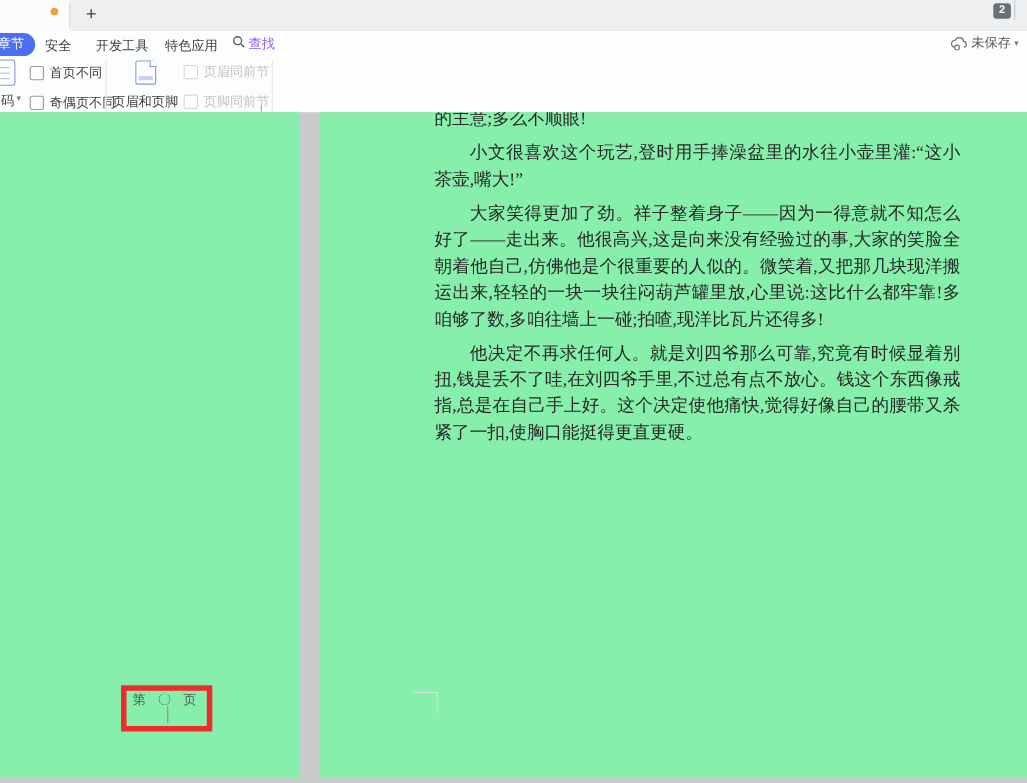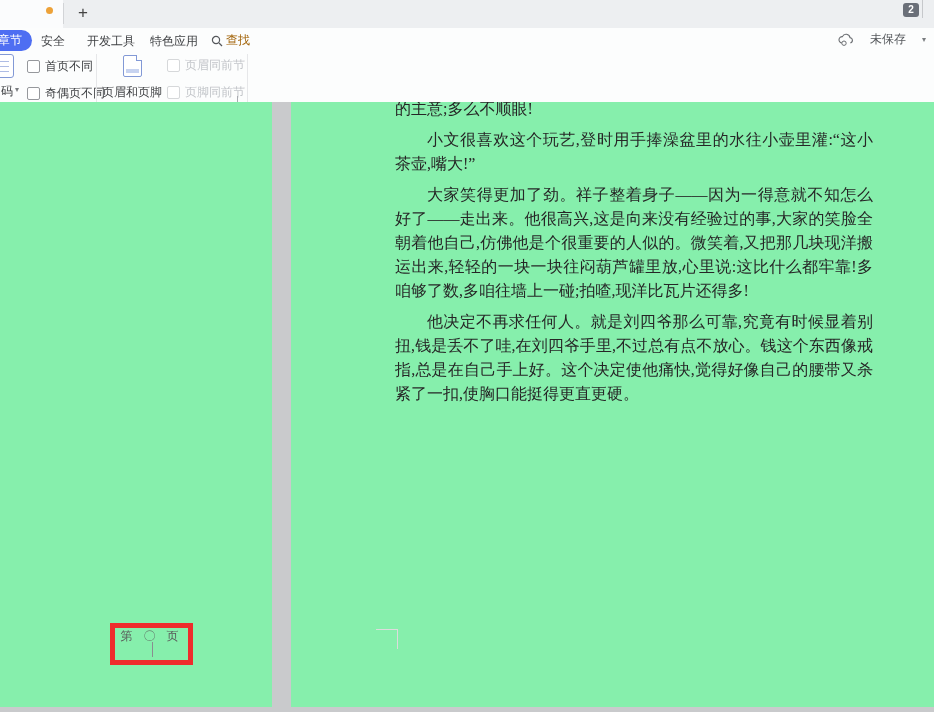--- a/index.html
+++ b/index.html
@@ -16,21 +16,21 @@
   .tab-badge { position:absolute; right:15px; top:3px; width:16px; height:14px; background:#6a6f78; color:#fff;
                border-radius:3px; font-size:10px; line-height:14px; text-align:center; font-weight:bold; }
   .edge-line { position:absolute; left:922px; top:0; width:1px; height:18px; background:#c6c8cb; }
 
   
   .ribbon { position:absolute; left:0; top:28px; width:934px; height:84px; background:#fcfdfd; border-bottom:1px solid #dcdee0; }
   .pill { position:absolute; left:-12px; top:2px; width:44px; height:21px; background:#4e6ef2; border-radius:11px;
           color:#fff; font-size:12px; line-height:21px; text-align:center; }
   .rtab { position:absolute; top:5px; font-size:12px; color:#3d3f42; cursor:pointer; white-space:nowrap; }
   .rtab.t1 { left:41px; } .rtab.t2 { left:87px; } .rtab.t3 { left:150px; }
-  .find { position:absolute; left:211px; top:4px; font-size:12px; color:#a16207; display:flex; align-items:center; gap:3px; cursor:pointer; }
+  .find { position:absolute; left:211px; top:4px; font-size:12px; color:#8b5cf6; display:flex; align-items:flex-start; gap:3px; cursor:pointer; }
 
   .pn-icon { position:absolute; left:-9px; top:26px; width:23px; height:24px; border:1px solid #8299d6; border-radius:3px; background:#fff; }
   .pn-icon i { position:absolute; left:4px; right:4px; height:1px; background:#aebce4; }
   .pn-label { position:absolute; left:1px; top:55px; font-size:12px; color:#3d3f42; cursor:pointer; }
   .pn-arrow { position:absolute; left:15px; top:57px; font-size:8px; color:#7a7d80; }
 
   .cb { position:absolute; display:flex; align-items:center; gap:5px; font-size:12px; color:#3d3f42; cursor:pointer; }
   .cb .bx { width:13px; height:13px; border:1px solid #96989c; background:#fff; border-radius:2px; flex:none; }
   .cb.dis { color:#c2c5c9; cursor:default; }
   .cb.dis .bx { border-color:#d6d8da; }
@@ -40,21 +40,21 @@
   .sep { position:absolute; top:26px; width:1px; height:50px; background:#e6e7e9; }
   .sep.s1 { left:96px; } .sep.s2 { left:247px; }
 
   .hf-btn { position:absolute; left:100px; top:25px; width:64px; height:50px; text-align:center; cursor:pointer; }
   .hf-ic { position:absolute; left:23px; top:2px; width:19px; height:22px; background:#fff; border:1px solid #8299d6; border-radius:2px; }
   .hf-ic .fold { position:absolute; right:-1px; top:-1px; width:6px; height:6px; background:#fcfdfd; border-left:1px solid #8299d6; border-bottom:1px solid #8299d6; }
   .hf-ic .band { position:absolute; left:2px; right:2px; bottom:3px; height:4px; background:#c7d3f0; }
   .hf-lb { position:absolute; left:0; top:31px; width:64px; font-size:12px; color:#3d3f42; white-space:nowrap; }
   .corner { position:absolute; left:231px; top:68px; width:7px; height:7px; border-right:1px solid #a8abb0; border-bottom:1px solid #a8abb0; }
 
-  .save { position:absolute; right:8px; top:3px; display:flex; align-items:center; gap:16px; font-size:12px; color:#55585c; cursor:pointer; }
+  .save { position:absolute; right:8px; top:3px; display:flex; align-items:center; gap:3px; font-size:12px; color:#55585c; cursor:pointer; }
   .save .arr { font-size:8px; color:#7a7d80; }
 
   
   .canvas { position:absolute; left:0; top:102px; width:934px; height:610px; background:#c9cacc; }
   .page { position:absolute; top:0; height:605px; background:#86efac; overflow:hidden; }
   .page.left { left:0; width:272px; }
   .page.right { left:291px; width:643px; }
 
   .bodytext { position:absolute; left:104px; top:-5px; width:478px; font-family:"Liberation Serif","DejaVu Serif",serif;
               font-size:16px; line-height:24px; color:#262626; text-align:justify; }

